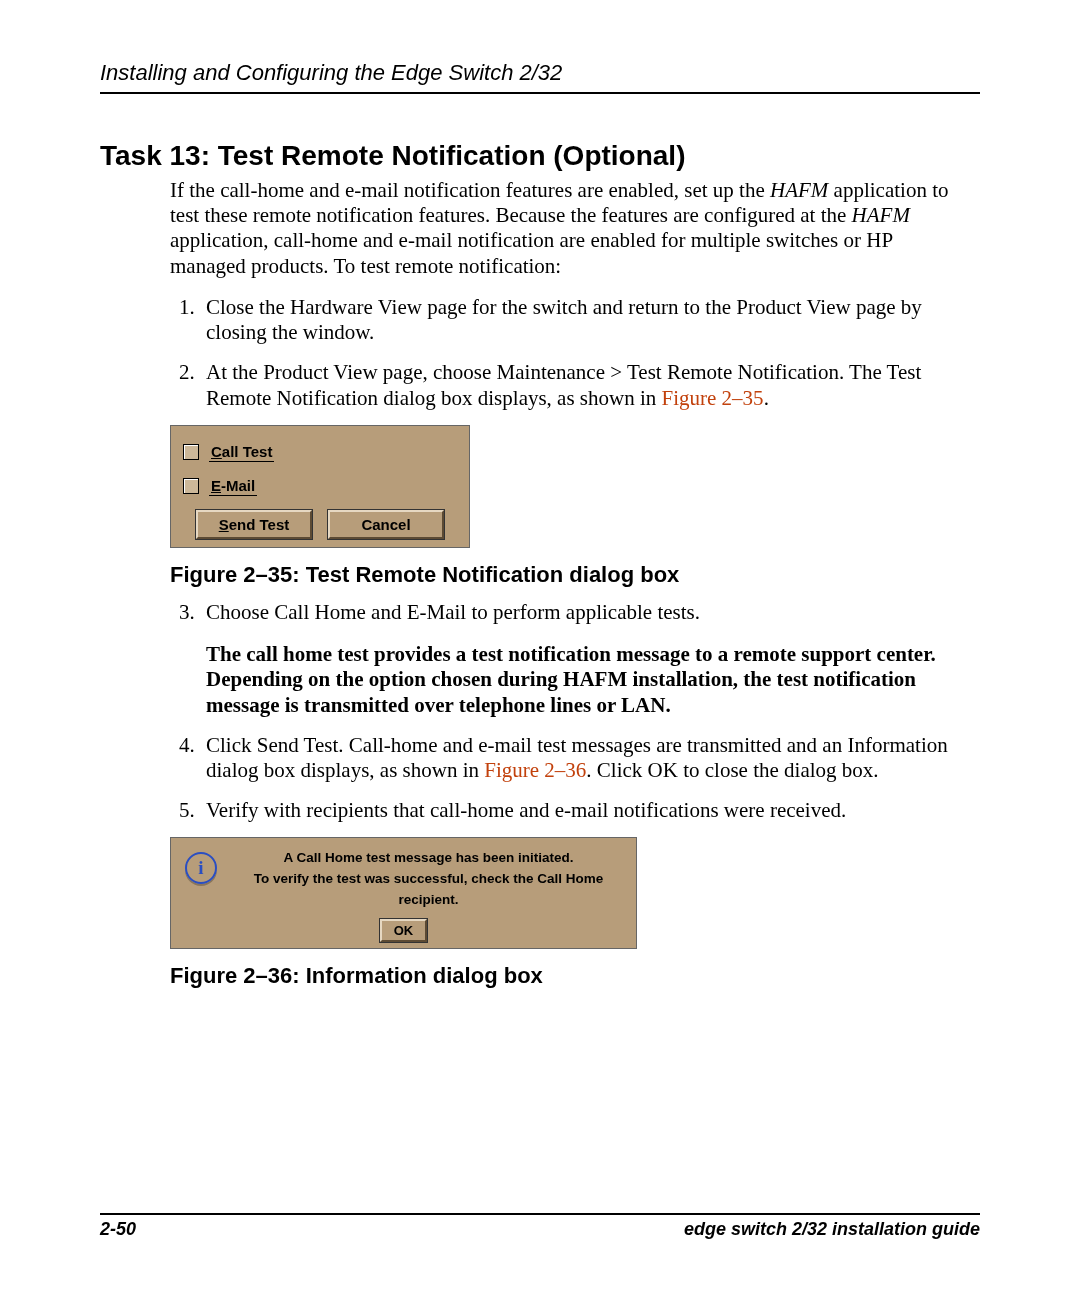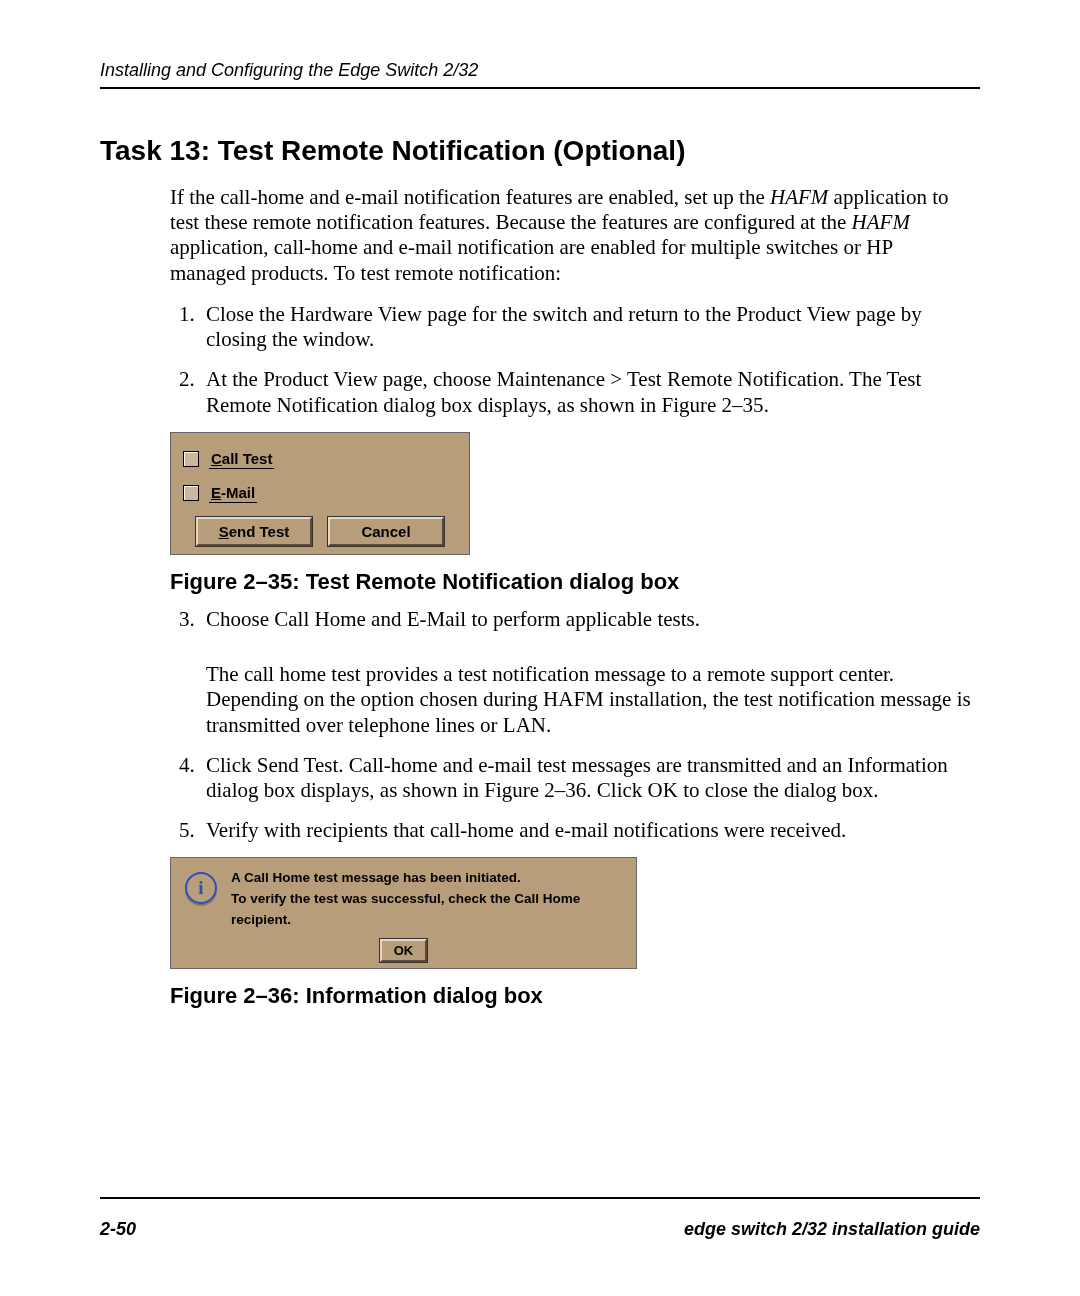--- a/index.html
+++ b/index.html
@@ -14,47 +14,47 @@
   }
   .page {
     position: absolute;
     left: 100px;
     top: 60px;
     width: 880px;
   }
   .running-head {
     font-family: Arial, Helvetica, sans-serif;
     font-style: italic;
-    font-size: 18px;
+    font-size: 22px;
     padding-bottom: 6px;
     border-bottom: 2px solid #000;
     margin-bottom: 46px;
   }
   h2.task {
     font-family: Arial, Helvetica, sans-serif;
     font-weight: bold;
     font-size: 28px;
-    margin: 0 0 18px 0;
+    margin: 0 0 6px 0;
   }
   .intro {
     font-size: 21px;
     line-height: 1.2;
     margin: 0 8px 16px 70px;
   }
   .intro .it { font-style: italic; }
   ol.steps {
     margin: 0 0 0 70px;
     padding-left: 30px;
     font-size: 21px;
     line-height: 1.22;
   }
   ol.steps > li { margin-bottom: 14px; padding-left:6px; }
   ol.steps b { font-weight: normal; }
-  a.figref { color: #000000; text-decoration: none; }
-  .subpara { margin-top: 29px; }
+  a.figref { color: #c2410c; text-decoration: none; }
+  .subpara { margin-top: 16px; font-weight: bold; }
 
   
   .fig235 {
     margin: 12px 0 6px 70px;
     width: 300px;
     border: 1px solid #666;
     background: #b79d7a;
     padding: 10px 10px 8px 10px;
     box-sizing: border-box;
   }
@@ -109,36 +109,36 @@
   .info-icon {
     width: 28px; height: 28px; border-radius: 50%;
     border: 2px solid #2a4ec2; color:#2a4ec2;
     font-family: Georgia, serif; font-weight: bold; font-size: 19px;
     display:flex; align-items:center; justify-content:center;
     margin: 4px 14px 0 4px; flex: none;
     box-shadow: 0 2px 0 rgba(0,0,0,.25);
   }
   .info-text {
     font-family: Arial, Helvetica, sans-serif;
-    font-weight: bold; font-size: 13.5px; line-height: 1.55;
+    font-weight: bold; font-size: 13.5px; line-height: 1.55; text-align: center;
   }
   .ok-row { text-align:center; margin-top:8px; }
   .okbtn {
     display:inline-block; padding: 2px 12px;
     font-family: Arial, Helvetica, sans-serif; font-size: 13px; font-weight: bold;
     border-top: 2px solid #e6d8c2; border-left: 2px solid #e6d8c2;
     border-right: 2px solid #5c4a33; border-bottom: 2px solid #5c4a33;
     outline: 1px solid #333; background:#b79d7a;
   }
 
   .footer {
     position: absolute;
     bottom: 56px; left: 100px; width: 880px;
     border-top: 2px solid #000;
-    padding-top: 20px;
+    padding-top: 4px;
     font-family: Arial, Helvetica, sans-serif;
     font-style: italic; font-weight: bold; font-size: 18px;
     display: flex; justify-content: space-between;
   }
 </style>
 </head>
 <body>
 
 <div class="page">
 

